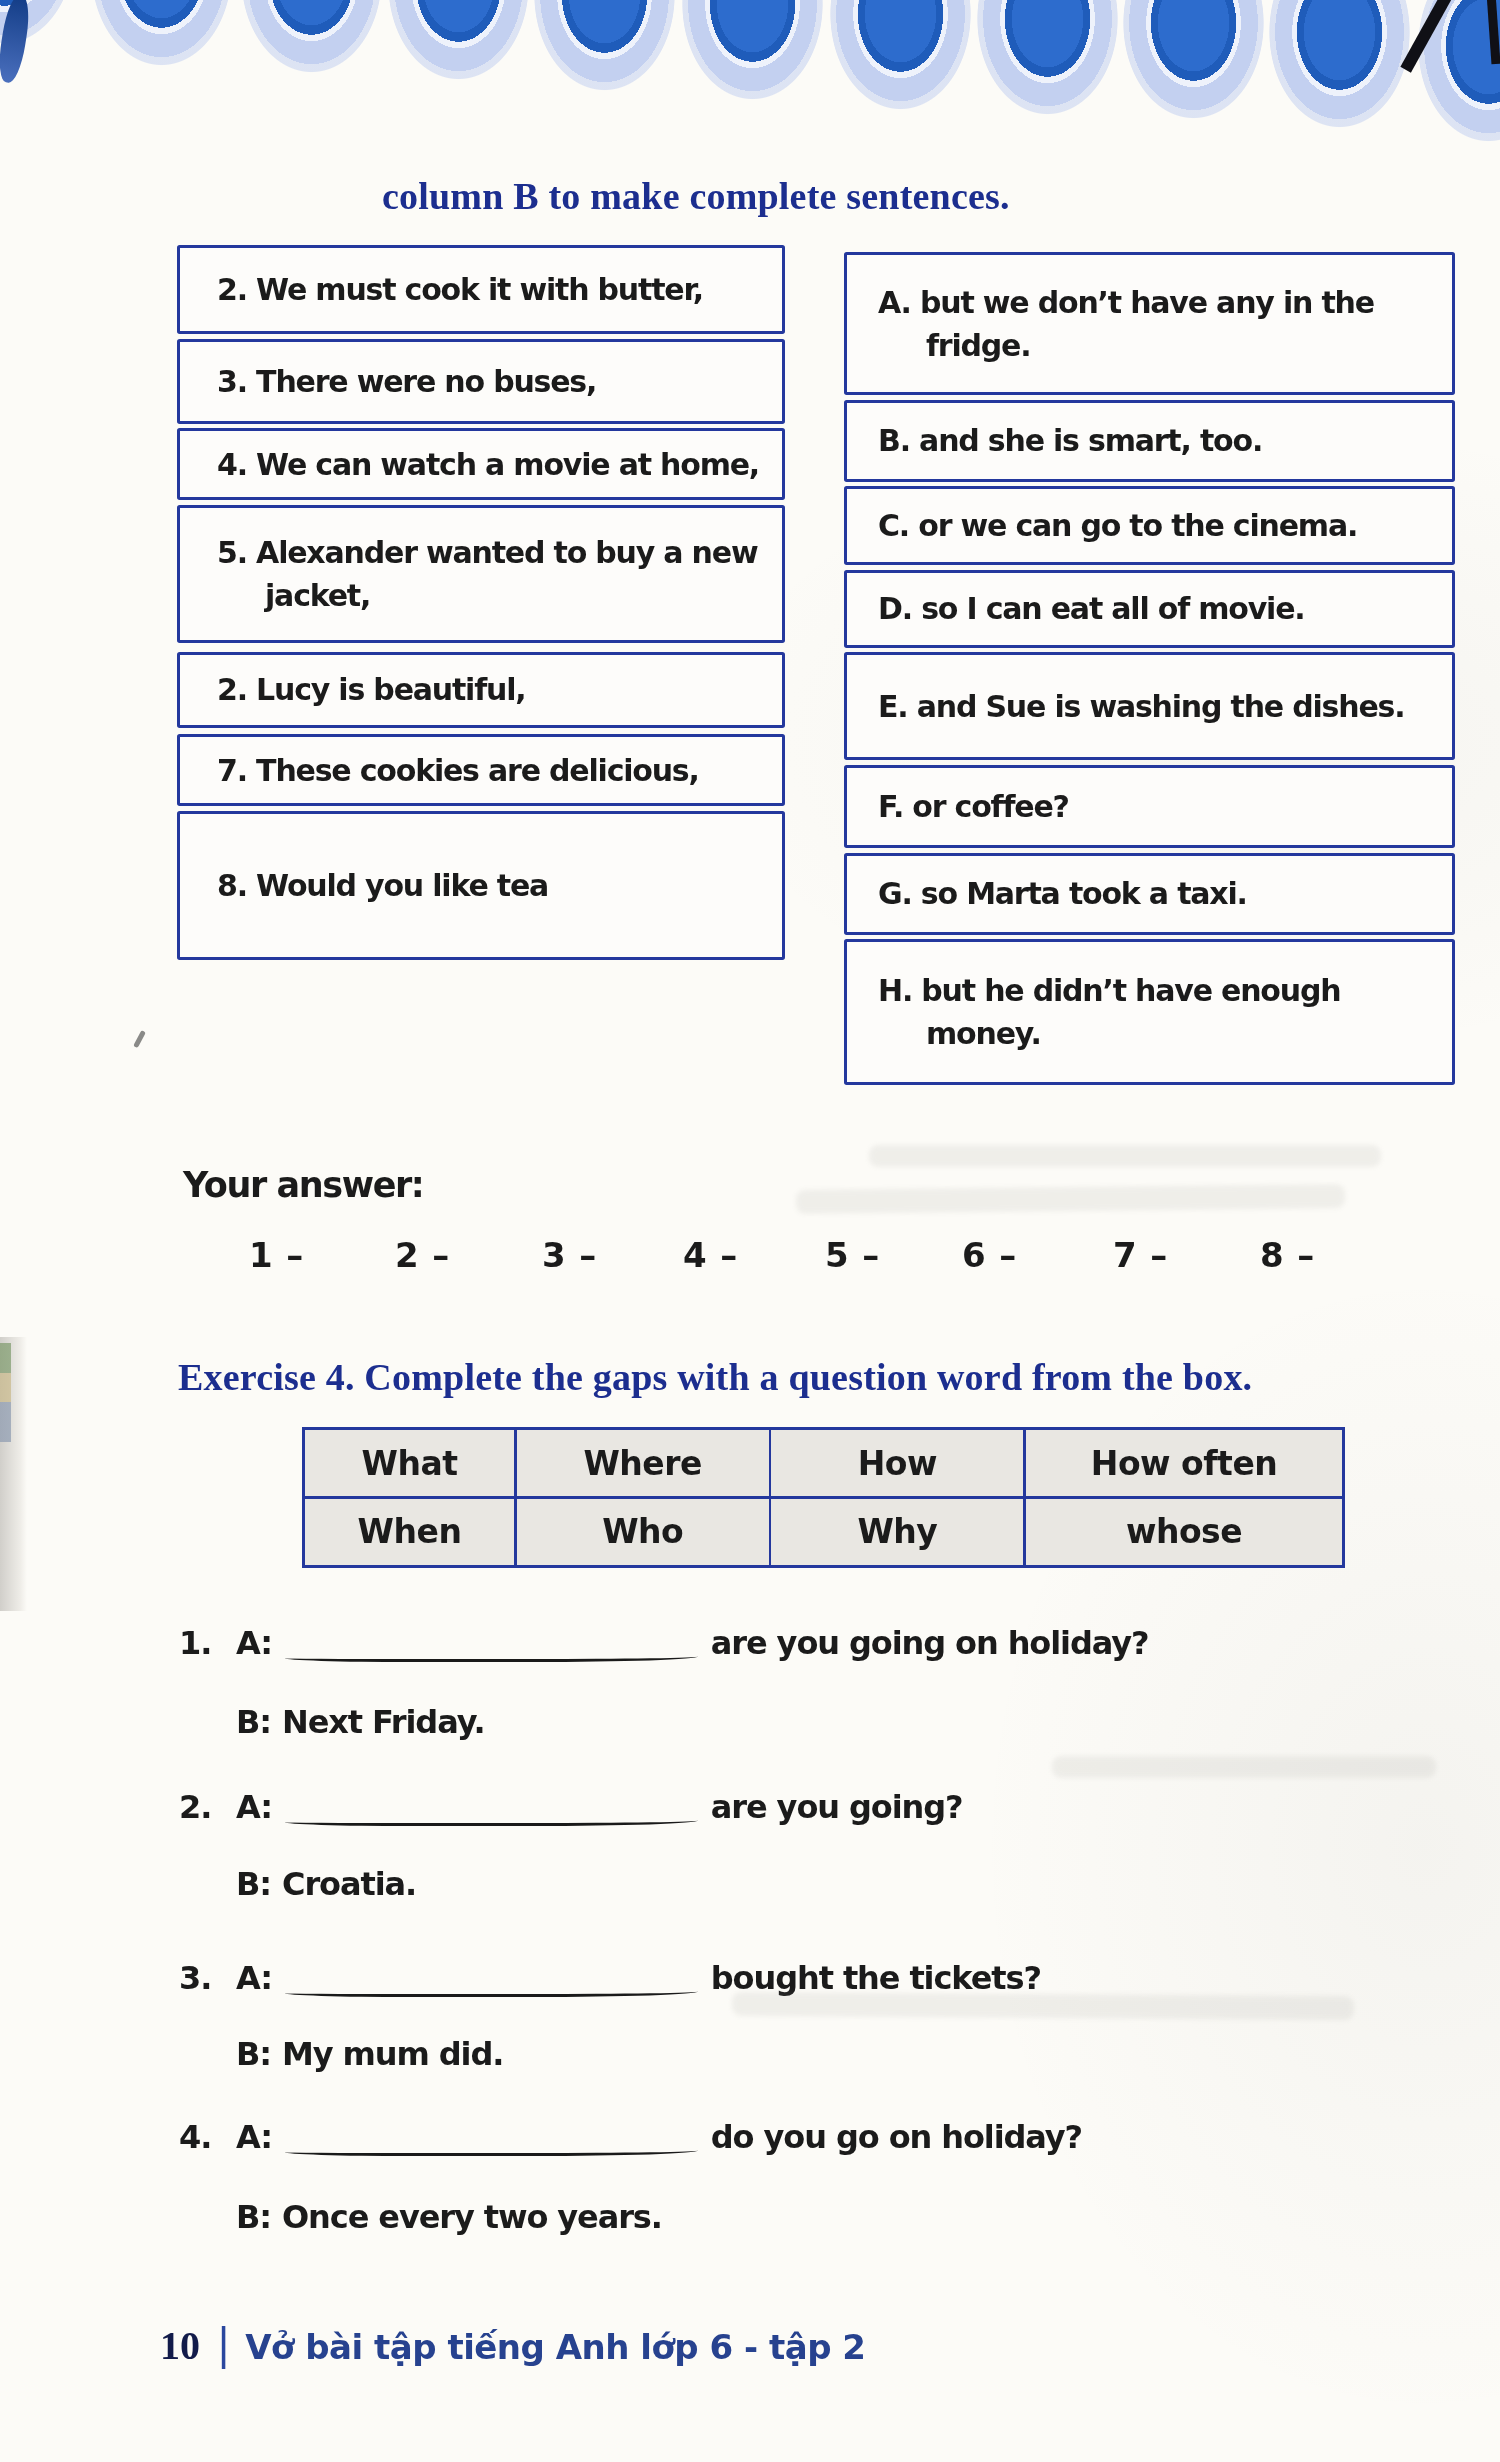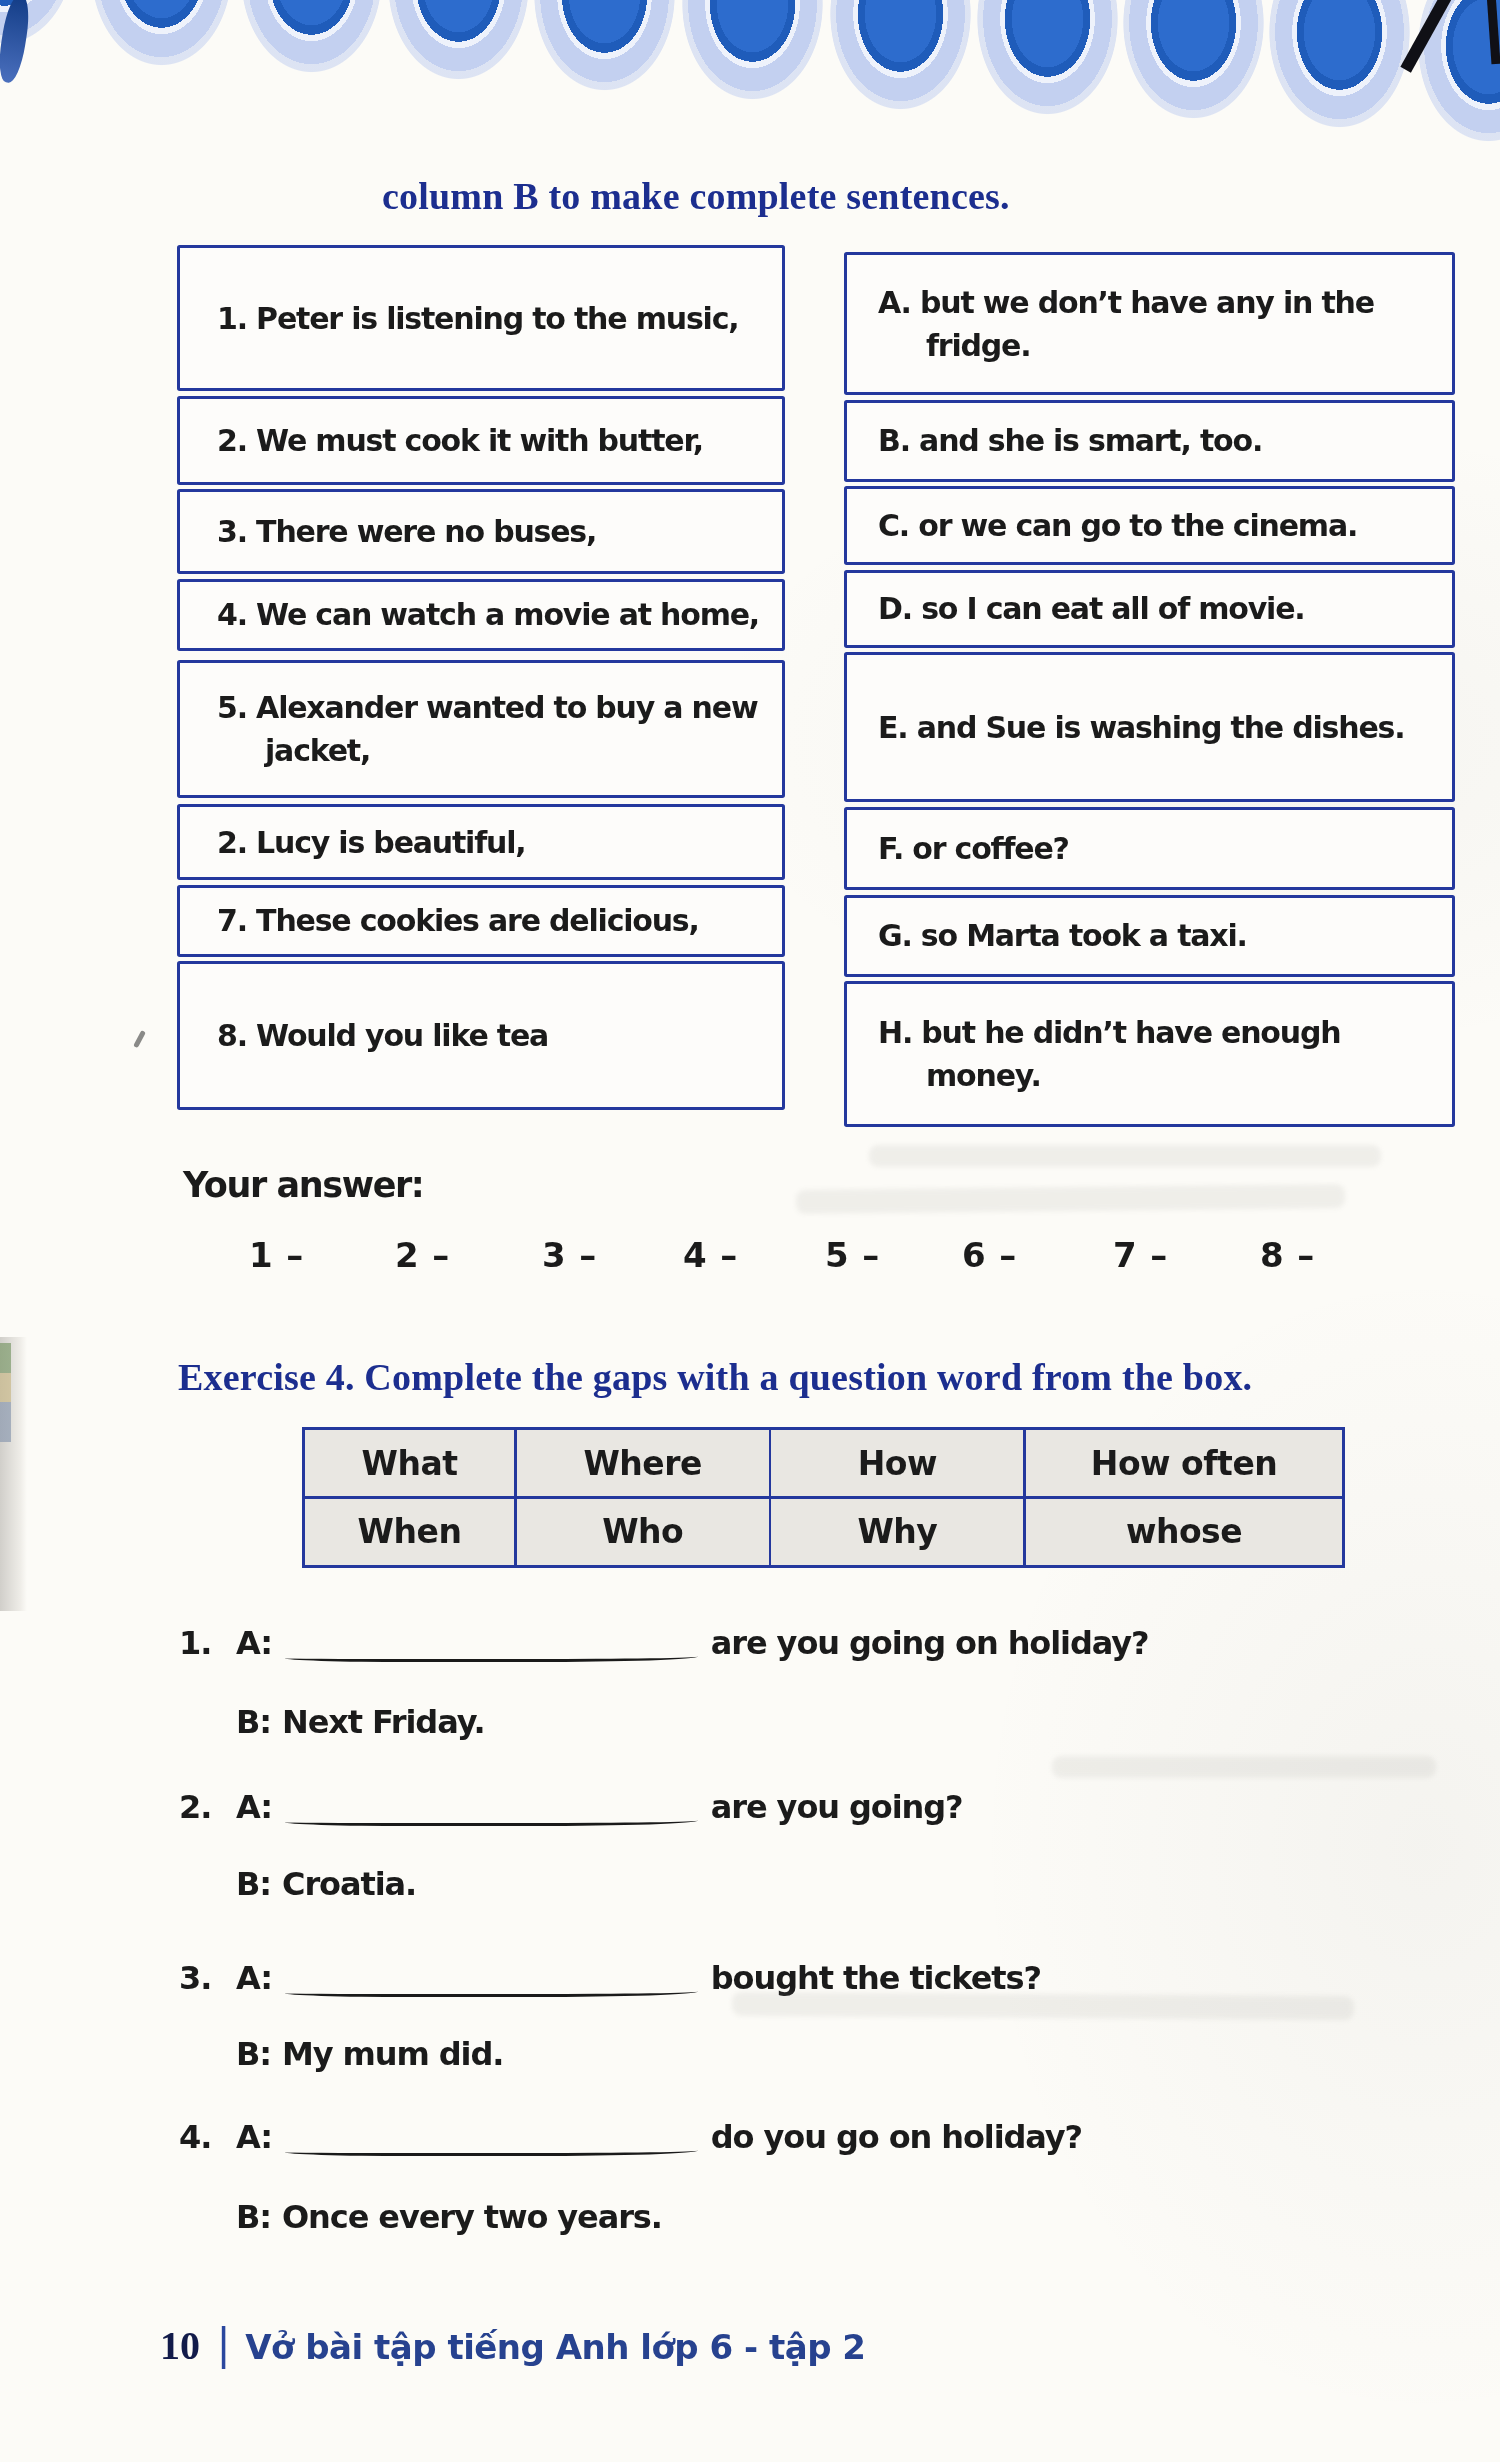--- a/index.html
+++ b/index.html
@@ -104,23 +104,20 @@
       <div class="scallop" style="left: 1262px; width: 155px; height: 210px; top: -73px;"></div>
       <div class="scallop" style="left: 1411px; width: 155px; height: 210px; top: -59px;"></div>
     </div>
   <div class="edge-wedge"></div>
   <div class="corner-mark" style="left:1420px; top:-9.1px; width:12px; height:84px; transform:rotate(29deg);"></div>
   <div class="corner-mark" style="left:1489px; top:-7.3px; width:9.1px; height:71px; transform:rotate(-4deg);"></div>
 
   <div class="ex-title" id="ex3-line2">column B to make complete sentences.</div>
 
   <div class="col" id="col-a">
-    <div class="mbox" style="height:146px">
-        <span class="mtext">1. Peter is listening to the music,</span>
-      </div>
     <div class="mbox" style="height:89px">
         <span class="mtext">2. We must cook it with butter,</span>
       </div>
     <div class="mbox" style="height:85px">
         <span class="mtext">3. There were no buses,</span>
       </div>
     <div class="mbox" style="height:72px">
         <span class="mtext">4. We can watch a movie at home,</span>
       </div>
     <div class="mbox" style="height:138px">
@@ -143,21 +140,21 @@
       </div>
     <div class="mbox" style="height:82px">
         <span class="mtext">B. and she is smart, too.</span>
       </div>
     <div class="mbox" style="height:79px">
         <span class="mtext">C. or we can go to the cinema.</span>
       </div>
     <div class="mbox" style="height:78px">
         <span class="mtext">D. so I can eat all of movie.</span>
       </div>
-    <div class="mbox" style="height:150px">
+    <div class="mbox" style="height:108px">
         <span class="mtext">E. and Sue is washing the dishes.</span>
       </div>
     <div class="mbox" style="height:83px">
         <span class="mtext">F. or coffee?</span>
       </div>
     <div class="mbox" style="height:82px">
         <span class="mtext">G. so Marta took a taxi.</span>
       </div>
     <div class="mbox" style="height:146px">
         <span class="mtext">H. but he didn’t have enough money.</span>

